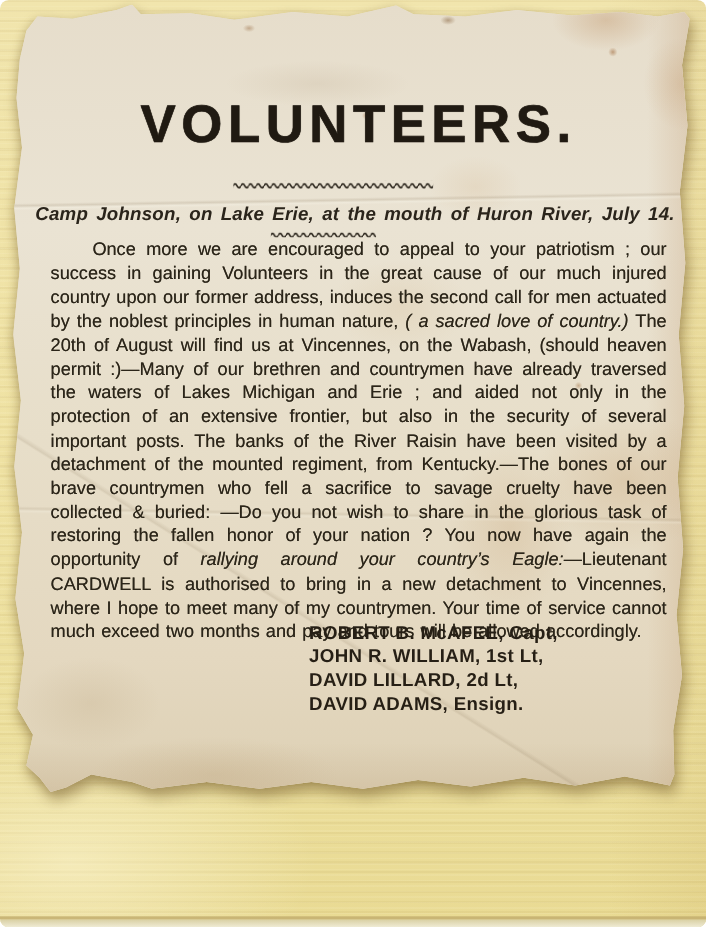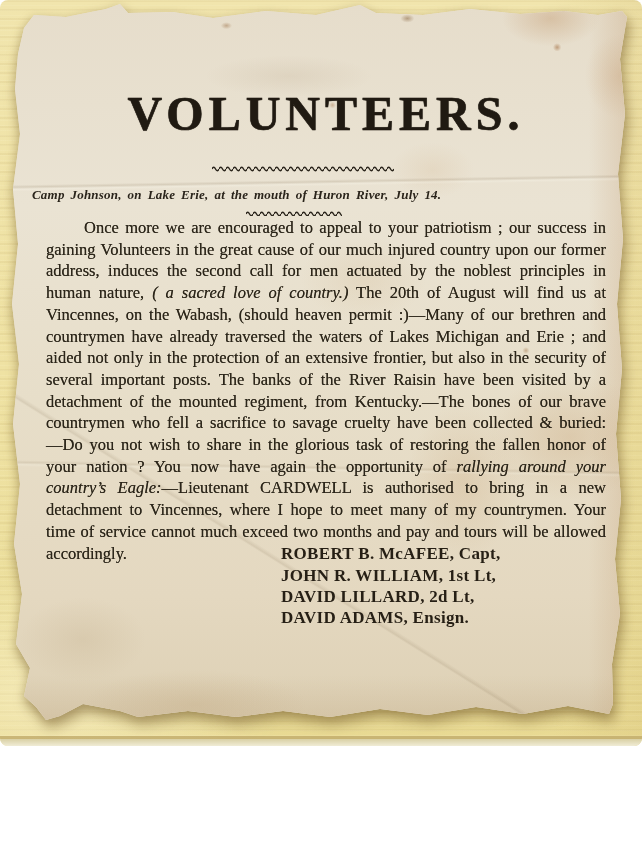--- a/index.html
+++ b/index.html
@@ -1,18 +1,18 @@
 <!DOCTYPE html>
 <html><head>
 <meta charset="utf-8">
 <style>
   html,body{margin:0;padding:0;background:#ffffff;}
   .viewport{
-    position:relative;width:642px;height:746px;overflow:hidden;border-radius:8px;
-    font-family:Liberation Serif, serif;
+    position:relative;width:642px;height:843px;overflow:hidden;border-radius:8px;
+    font-family:Liberation Sans, sans-serif;
     background-color:#eee1a1;
     background-image:
       radial-gradient(ellipse 320px 170px at 10% 93%, rgba(255,249,219,0.50), transparent 70%),
       linear-gradient(90deg, transparent 86%, rgba(190,160,80,0.13) 100%),
       repeating-linear-gradient(180deg, rgba(255,250,222,0.10) 0px, rgba(255,250,222,0.10) 1px, transparent 1px, transparent 5px),
       repeating-linear-gradient(180deg, rgba(160,130,60,0.08) 0px, rgba(160,130,60,0.08) 2px, transparent 2px, transparent 9px),
       linear-gradient(180deg, #f1e5ad 0%, #efe2a3 50%, #ecdf9d 80%, #e9da93 100%);
   }
   .table-edge-line{position:absolute;left:0;right:0;bottom:7px;height:3px;background:#c3ae6e;opacity:.85;}
   .table-edge-below{position:absolute;left:0;right:0;bottom:0;height:7px;background:linear-gradient(180deg,#d9d0a4,#f0ecd6);}
@@ -64,21 +64,21 @@
 
   .doc-title{
     margin:0;font-size:48px;line-height:48px;font-weight:700;text-align:center;
     letter-spacing:5px;color:#201a12;-webkit-text-stroke:0.6px #201a12;
     text-shadow:0 0 1px rgba(32,26,18,0.55);
   }
   .rule{display:block;}
   .rule-lg{width:182px;height:8px;margin:26px 0 0 166px;}
   .rule-sm{width:96px;height:7px;margin:4px 0 0 200px;}
   .dateline{
-    margin:12px 0 0 -14px;font-size:13px;line-height:21px;font-style:italic;font-weight:700;
+    margin:12px 0 0 -14px;font-size:17px;line-height:21px;font-style:italic;font-weight:700;
     word-spacing:2.5px;letter-spacing:0.2px;color:#2a241b;white-space:nowrap;
   }
   .salutation{
     margin:1px 0 0 0;font-size:20.5px;line-height:25px;font-weight:700;letter-spacing:0.8px;color:#241e15;
   }
   .body-text{
     margin:1px 0 0 0;font-size:16.5px;line-height:21.7px;text-align:justify;
     text-indent:38px;color:#2b2519;text-shadow:0 0 0.6px rgba(43,37,25,0.75);
     word-spacing:1px;
   }

